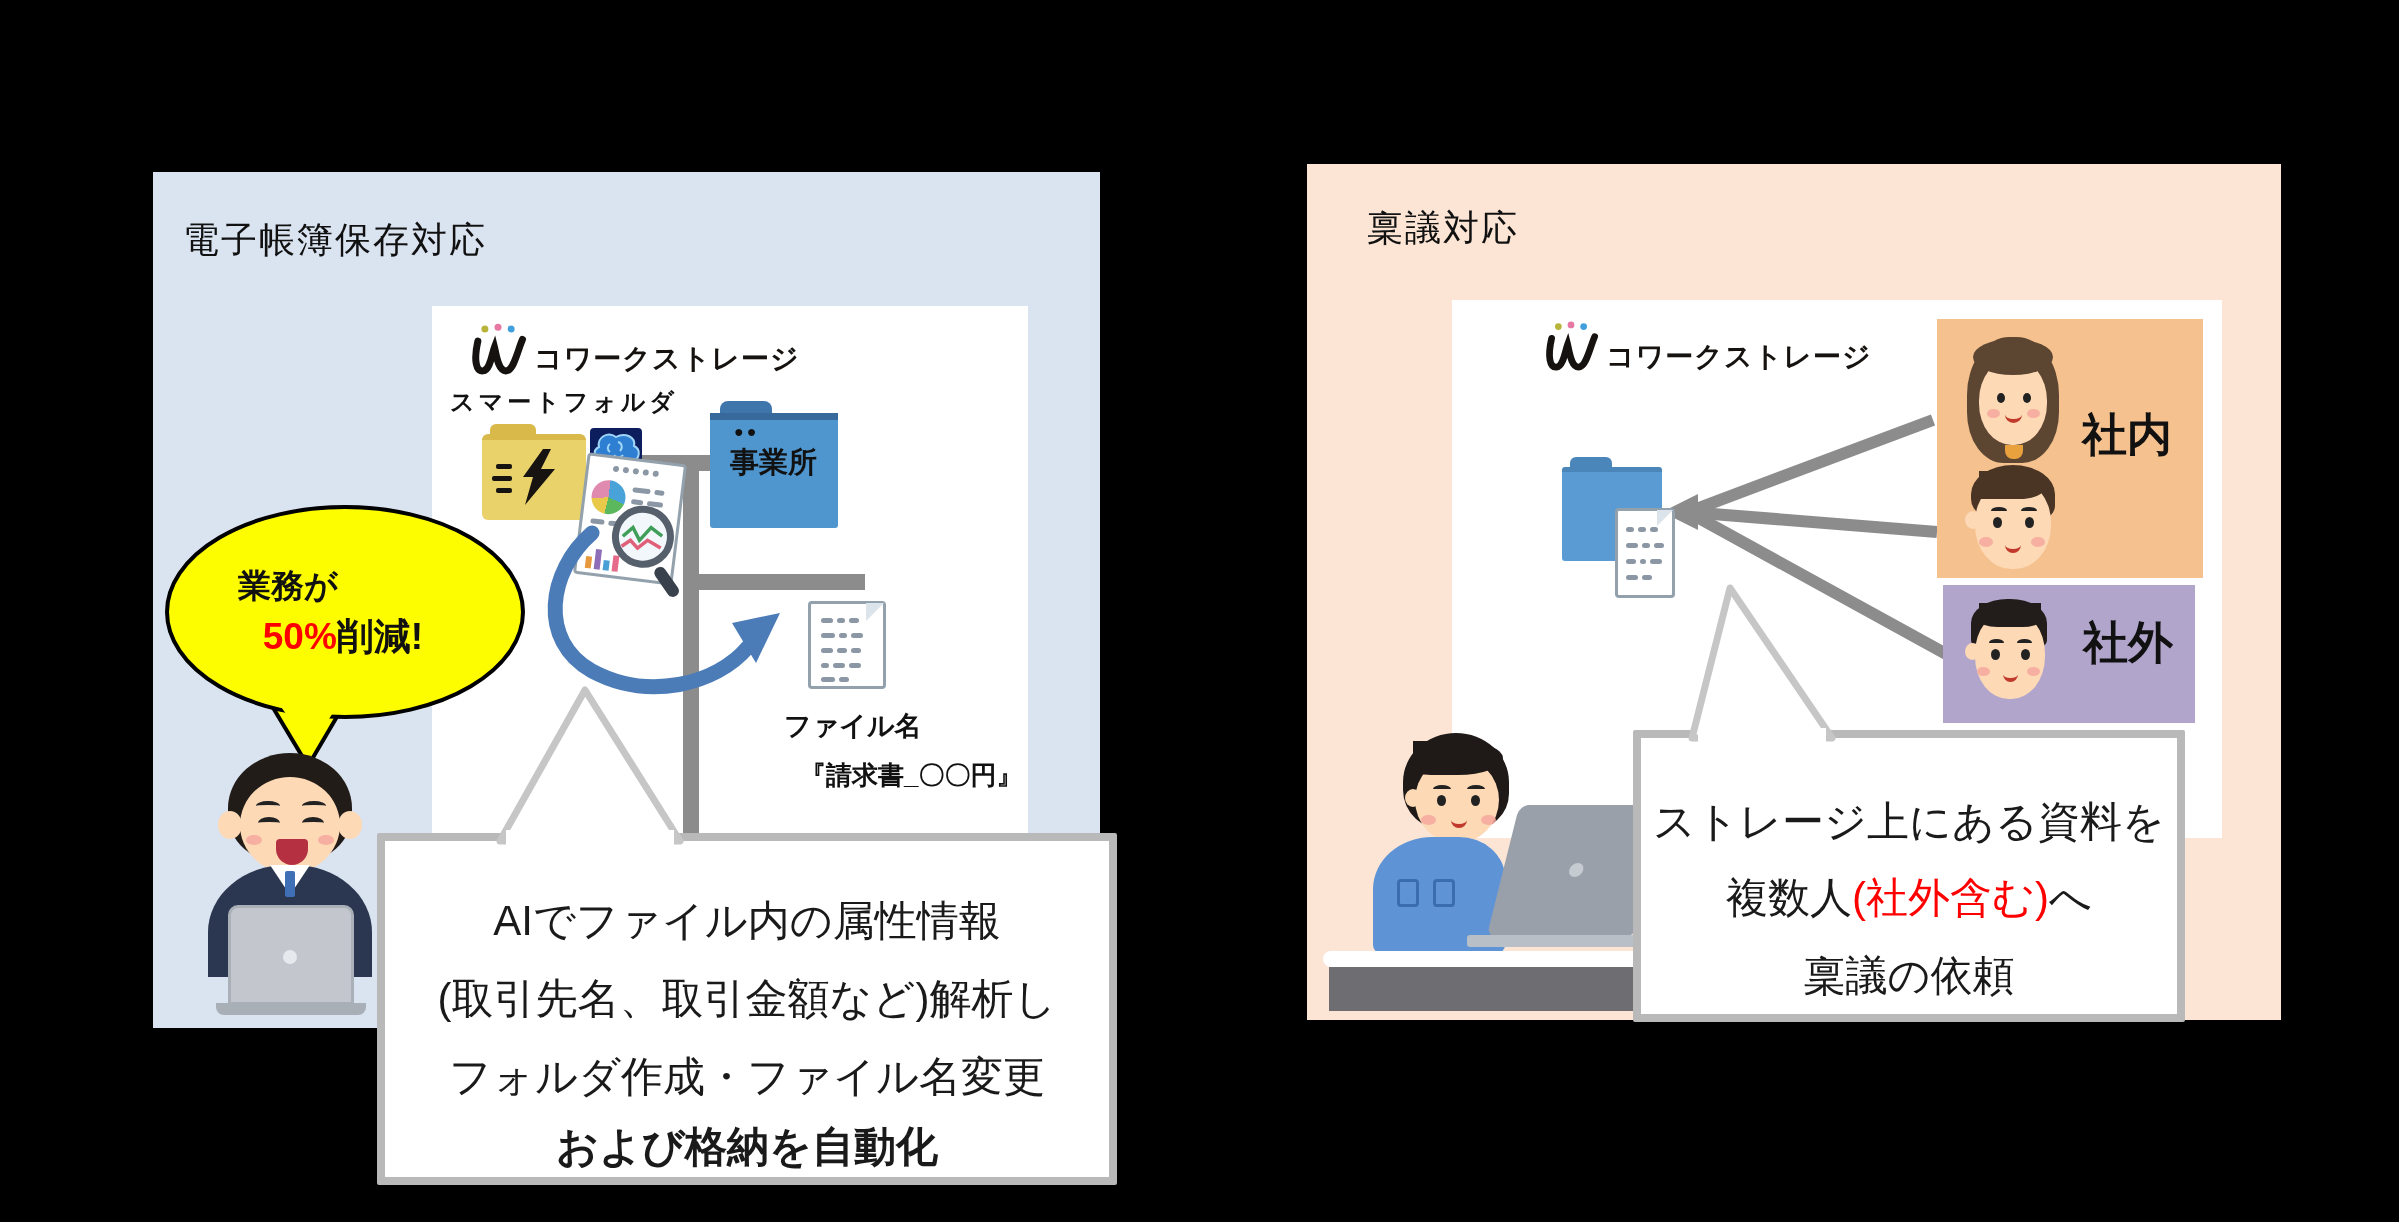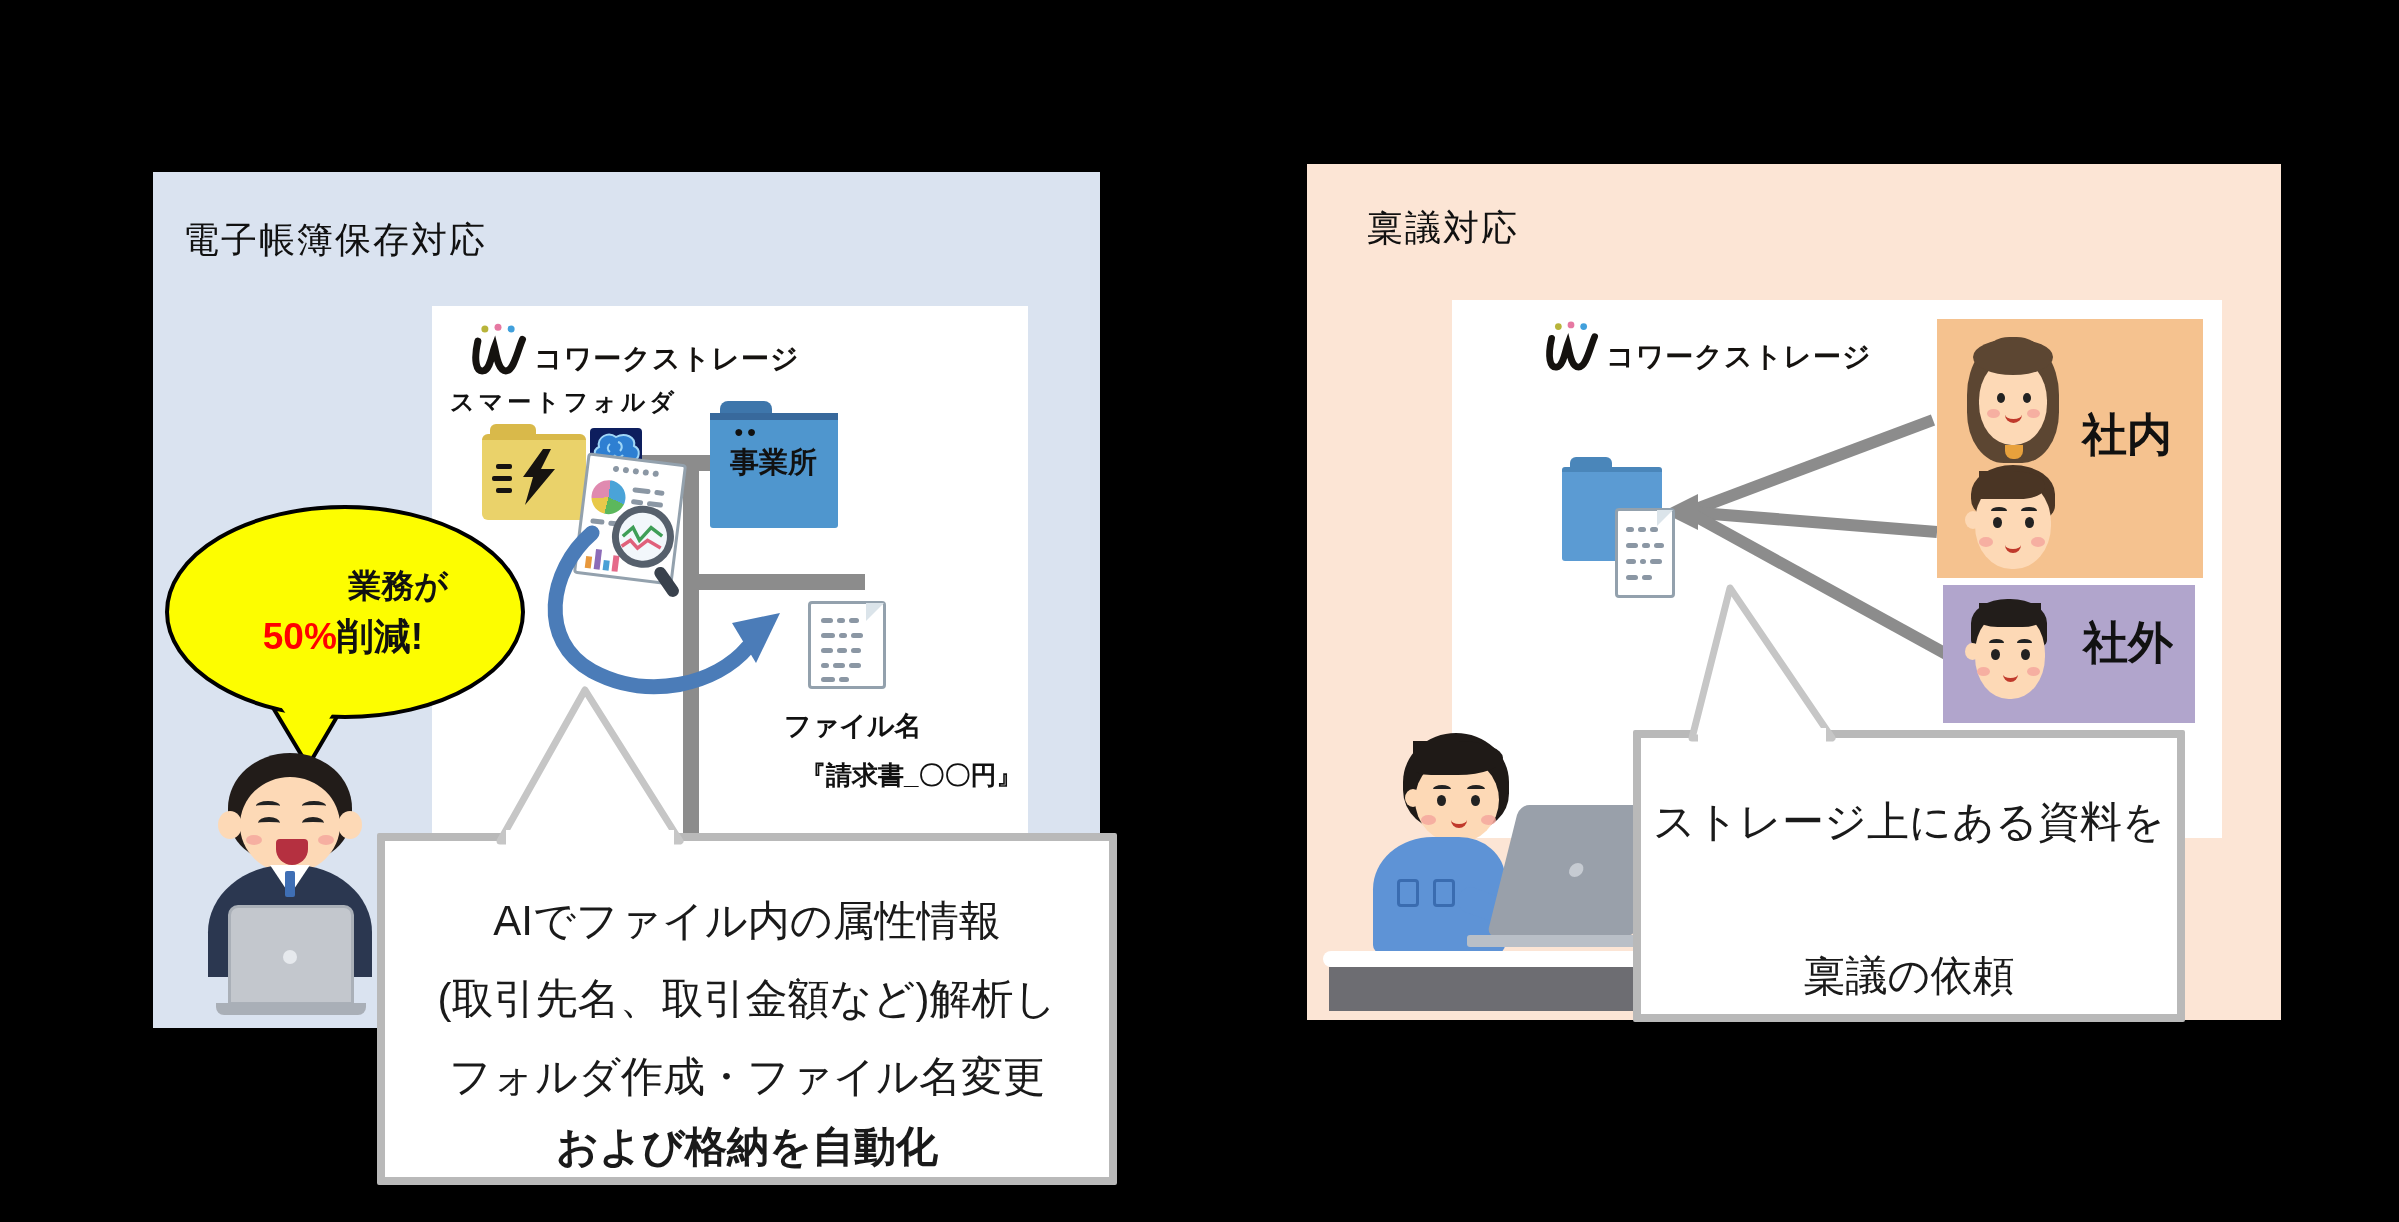--- a/index.html
+++ b/index.html
@@ -160,21 +160,21 @@
         <path d="M62,10 C18,48 8,118 62,148 C118,178 186,162 218,124" fill="none" stroke="#4b7cb8" stroke-width="15" stroke-linecap="round"></path>
         <polygon points="250,90 202,100 226,140" fill="#4b7cb8"></polygon>
       </svg>
     </div>
 
     <svg style="left:5px;top:330px;" width="380" height="272" viewBox="0 0 380 272">
       <polygon points="108,194 150,264 190,196" fill="#fdfd00" stroke="#000" stroke-width="4"></polygon>
       <ellipse cx="187" cy="110" rx="178" ry="105" fill="#fdfd00" stroke="#000" stroke-width="4"></ellipse>
       <polygon points="114,192 186,194 152,246" fill="#fdfd00"></polygon>
     </svg>
-    <div style="left:85px;top:392px;width:210px;text-align:right;font-size:33px;font-weight:bold;color:#111;z-index:2;">業務が</div>
+    <div style="left:85px;top:392px;width:210px;text-align:left;font-size:33px;font-weight:bold;color:#111;z-index:2;">業務が</div>
     <div style="left:50px;top:440px;width:280px;text-align:center;font-size:37px;font-weight:bold;color:#111;z-index:2;">
       <span class="red">50%</span><span>削減!</span>
     </div>
 
     <div style="left:47px;top:581px;width:180px;height:272px;z-index:3;">
       <div style="left:28px;top:0;width:124px;height:110px;background:#221c19;border-radius:52% 52% 46% 46%;"></div>
       <div class="skin" style="left:18px;top:58px;width:24px;height:28px;"></div>
       <div class="skin" style="left:138px;top:58px;width:24px;height:28px;"></div>
       <div class="skin" style="left:40px;top:24px;width:100px;height:96px;"></div>
       <div class="brow" style="left:56px;top:48px;width:24px;height:10px;"></div>
@@ -318,20 +318,23 @@
         <div style="left:66px;top:58px;width:14px;height:14px;border-radius:50%;background:#c6cbd2;"></div>
       </div>
       <div style="left:150px;top:206px;width:200px;height:12px;background:#b9bfc7;border-radius:3px;"></div>
       <div style="left:6px;top:222px;width:318px;height:16px;background:#fff;border-radius:8px;"></div>
       <div style="left:12px;top:238px;width:306px;height:44px;background:#6d6d72;"></div>
     </div>
   </div>
 
   <div class="callout" style="left:1633px;top:730px;width:552px;height:292px;">
     <div class="co-line" style="top:36px;">ストレージ上にある資料を</div>
+    <div class="co-line" style="top:112px;">
+      <span>複数人</span><span class="red">(社外含む)</span><span>へ</span>
+    </div>
     <div class="co-line" style="top:190px;">稟議の依頼</div>
   </div>
   <svg style="left:1652px;top:566px;z-index:7;" width="220" height="190" viewBox="0 0 220 190">
     <polygon points="40,172 78,22 180,172" fill="#fff" stroke="#c6c6c6" stroke-width="7" stroke-linejoin="round"></polygon>
     <rect x="46" y="162" width="128" height="26" fill="#fff"></rect>
   </svg>
 
 </div>
 
 </body></html>

